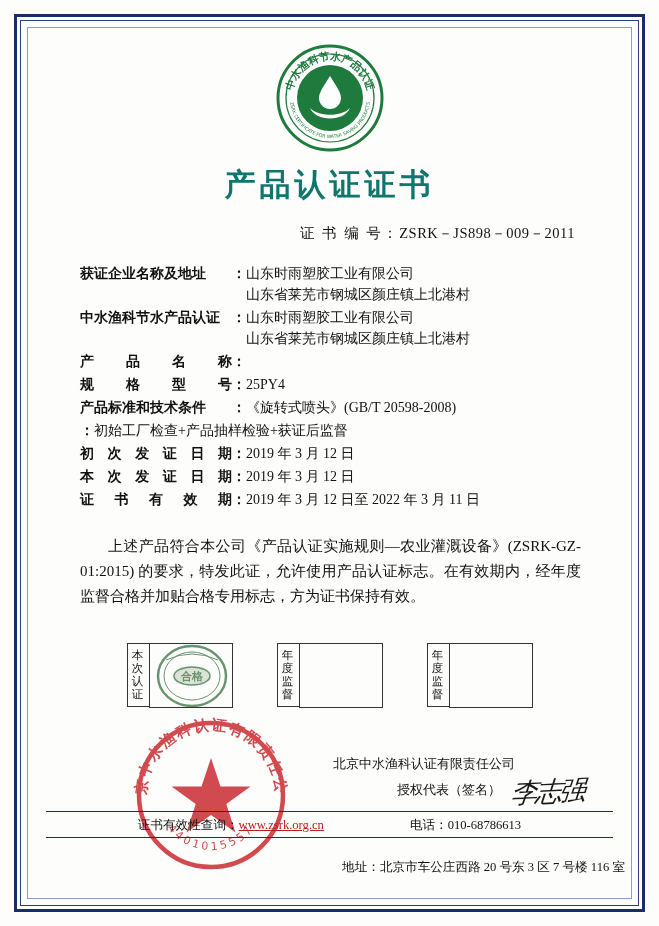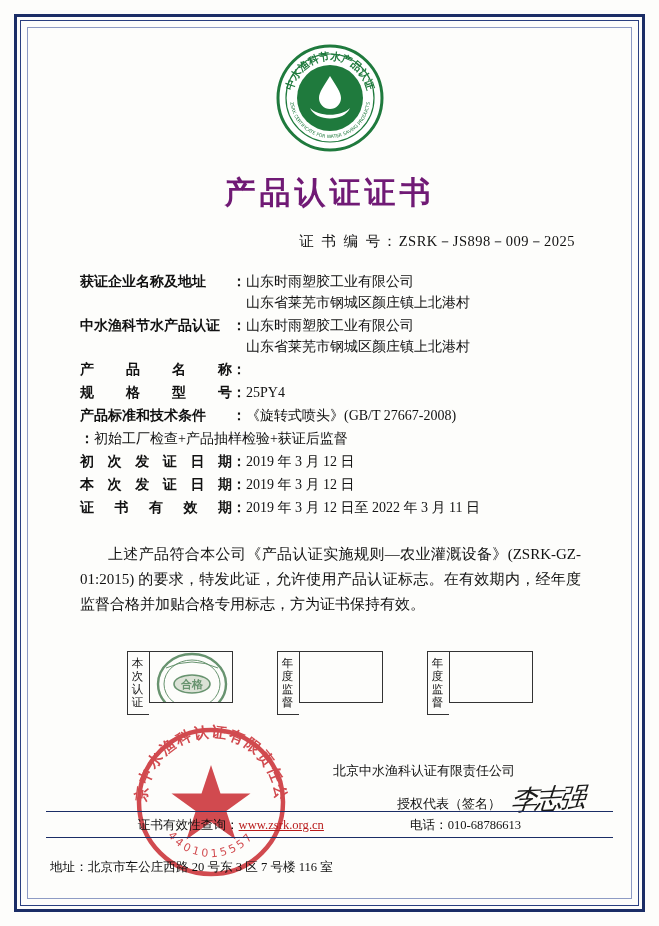--- a/index.html
+++ b/index.html
@@ -44,22 +44,22 @@
   }
   .emblem svg{display:block;}
 
   
   .doc-title{
     text-align:center;
     font-family:"DejaVu Sans","Liberation Sans",sans-serif;
     font-weight:bold;
     font-size:31px;
     letter-spacing:4px;
-    margin-top:18px;
-    color:#701a75;
+    margin-top:10px;
+    color:#0f766e;
   }
   .cert-no{
     text-align:right;
     font-size:14.5px;
     margin-top:18px;
     padding-right:50px;
     letter-spacing:.5px;
   }
   .cert-no .lbl{letter-spacing:2px;margin-left:29px;}
 
@@ -121,21 +121,21 @@
     box-sizing:border-box;
     height:64px;
     display:flex;
     flex-direction:column;
     justify-content:center;
     align-items:center;
     letter-spacing:1px;
   }
   .boxlabel span{display:block;}
   .boxfield{
-    width:84px;height:52px;
+    width:84px;height:65px;
     border:1px solid #333;
     box-sizing:border-box;
     position:relative;
     overflow:hidden;
   }
   .qualified-stamp{
     position:absolute;left:-6px;top:-4px;width:96px;height:72px;
   }
 
   
@@ -149,21 +149,21 @@
     position:relative;
     flex-direction:column;
   }
   .sig-left{
     width:250px;
     line-height:20px;
   }
   .sig-right{
     flex:1;
     display:flex;
-    align-items:flex-end;
+    align-items:center;
     gap:10px;
     position:relative;
   }
   .sig-label{white-space:nowrap;font-size:13px;}
   .handwriting{
     font-family:"DejaVu Serif",serif;
     font-style:italic;
     font-size:27px;
     color:#1a1a1a;
     transform:skewX(-8deg) rotate(-3deg);
@@ -188,21 +188,21 @@
     border-top:1px solid #1b2d66;
   }
   .footer1{
     position:absolute;left:0;right:0;bottom:58px;
     display:flex;justify-content:center;gap:86px;
     font-size:12.6px;
   }
   .footer1 a{color:#b91c1c;text-decoration:underline;}
   .footer2{
     position:absolute;left:16px;right:0;bottom:16px;
-    text-align:left;
+    text-align:right;
     font-size:12.6px;
   }
   .hline-top{
     position:absolute;left:12px;right:12px;bottom:80px;
     border-top:1px solid #1b2d66;
   }
 </style>
 </head>
 <body>
 
@@ -231,21 +231,21 @@
           <text font-size="4.6" font-family="DejaVu Sans, sans-serif" fill="#1f7a3d">
             <textPath href="#arcBot" startOffset="50%" text-anchor="middle">ZSRK CERTIFICATE FOR WATER SAVING PRODUCTS</textPath>
           </text>
         </svg>
       </div>
     </div>
 
     <div class="doc-title">产品认证证书</div>
 
     <div class="cert-no">
-      <span class="lbl">证 书 编 号：</span><span>ZSRK－JS898－009－2025</span>
+      <span class="lbl">证 书 编 号：</span><span>ZSRK－JS898－009－2011</span>
     </div>
 
     <div class="fields">
 
       <div class="frow">
         <div class="flabel wide">获证企业名称及地址</div>
         <div class="fcolon">：</div>
         <div class="fvalue">
           <span>山东时雨塑胶工业有限公司</span>
           <span class="second">山东省莱芜市钢城区颜庄镇上北港村</span>
@@ -268,21 +268,21 @@
 
       <div class="frow">
         <div class="flabel">规 格 型 号</div>
         <div class="fcolon">：</div>
         <div class="fvalue">25PY4</div>
       </div>
 
       <div class="frow">
         <div class="flabel wide">产品标准和技术条件</div>
         <div class="fcolon">：</div>
-        <div class="fvalue">《旋转式喷头》(GB/T 27667-2008)</div>
+        <div class="fvalue">《旋转式喷头》(GB/T 20598-2008)</div>
       </div>
 
       <div class="frow">
         <div class="fcolon">：</div>
         <div class="fvalue">初始工厂检查+产品抽样检验+获证后监督</div>
       </div>
 
       <div class="frow">
         <div class="flabel">初 次 发 证 日 期</div>
         <div class="fcolon">：</div>

